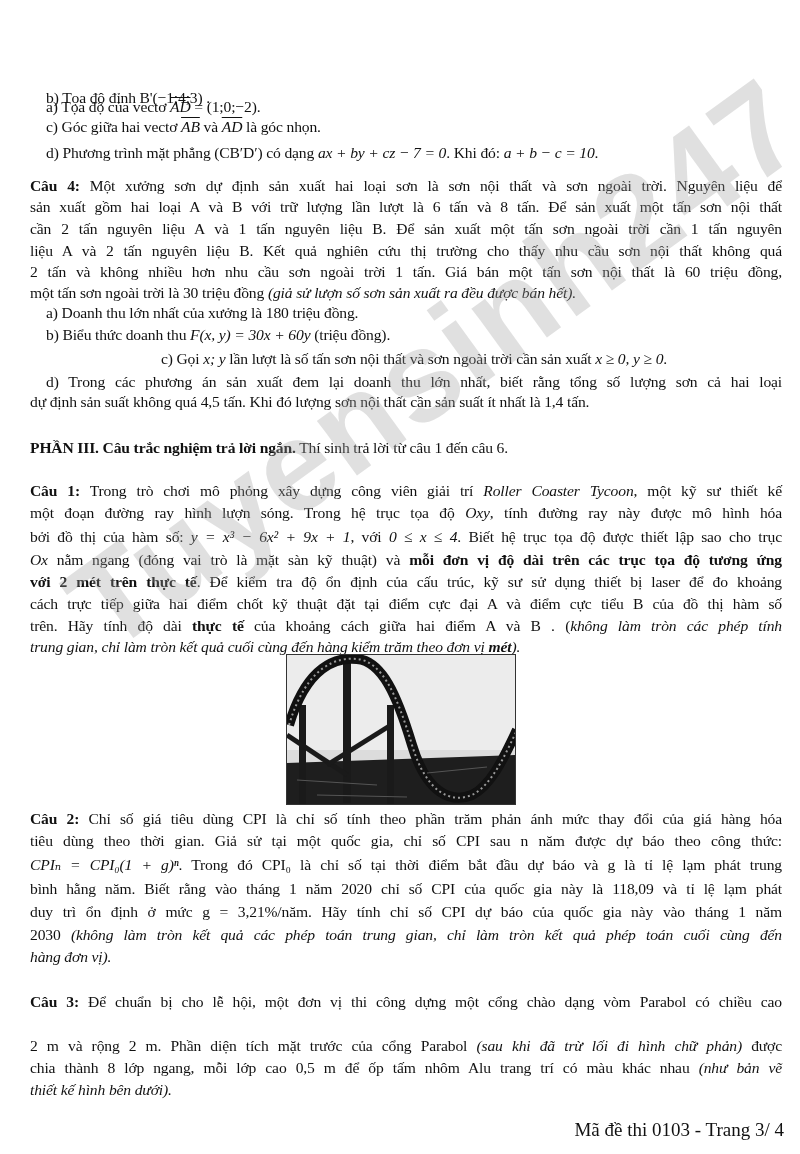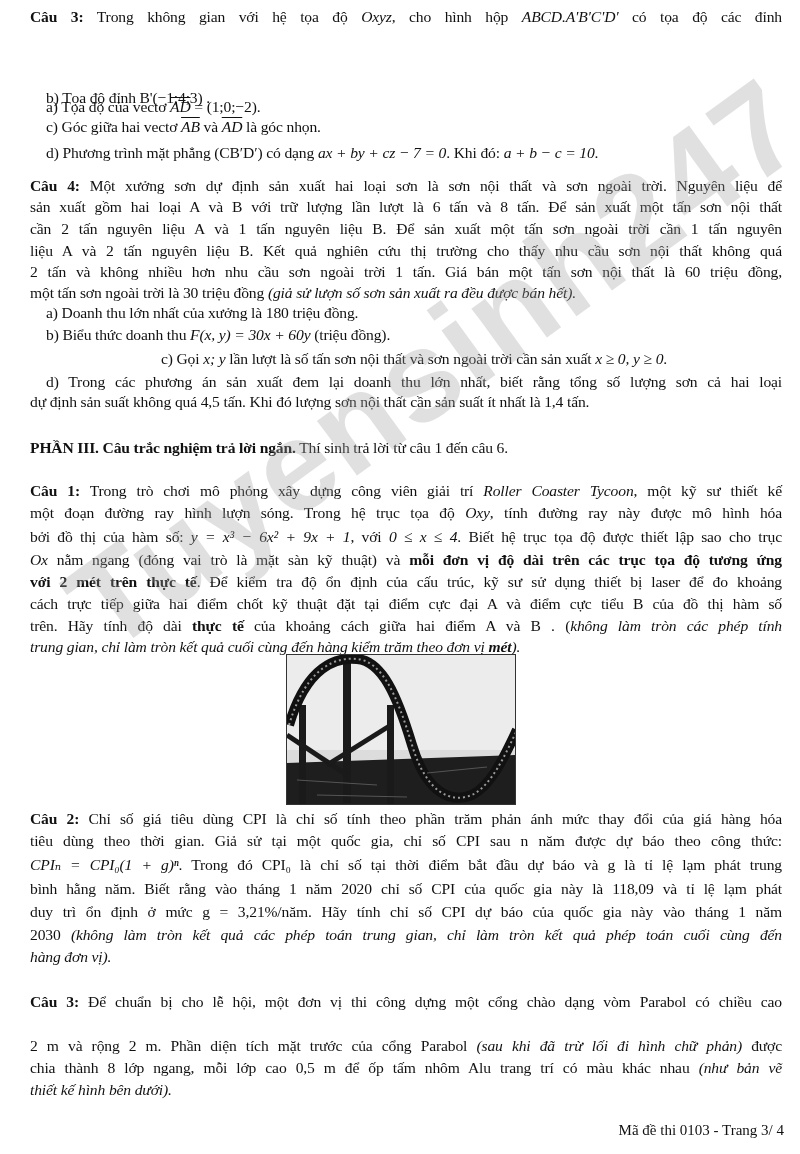--- a/index.html
+++ b/index.html
@@ -50,21 +50,21 @@
       overflow: hidden;
       border: 1px solid #333;
       box-sizing: border-box;
     }
     .figure svg { display: block; }
 
     .footer {
       position: absolute;
       right: 16px;
       top: 1120px;
-      font-size: 15px;
+      font-size: 19px;
       line-height: 20px;
       white-space: nowrap;
     }
 
     .watermark {
       position: absolute;
       left: 40px;
       top: 560px;
       font-family: "Liberation Sans", "DejaVu Sans", sans-serif;
       font-weight: bold;
@@ -75,21 +75,20 @@
       white-space: nowrap;
       pointer-events: none;
       letter-spacing: 2px;
     }
   </style>
 </head>
 <body>
 
 <div class="page">
 
-  <div class="line justify" style="top:7px;"><span class="b">Câu 3:</span><span> Trong không gian với hệ tọa độ </span><span class="math">Oxyz</span><span>, cho hình hộp </span><span class="math">ABCD.A'B'C'D'</span><span> có tọa độ các đỉnh</span></div>
   <div class="line ind" style="top:68px;margin-top:29px;"><span>a) Tọa độ của vectơ </span><span class="vec">AD</span><span> = (1;0;−2).</span></div>
   <div class="line ind" style="top:88px;"><span>b) Tọa độ đỉnh B'(−1;4;3) .</span></div>
   <div class="line ind" style="top:117px;"><span>c) Góc giữa  hai vectơ </span><span class="vec">AB</span><span> và </span><span class="vec">AD</span><span> là góc nhọn.</span></div>
   <div class="line ind" style="top:143px;"><span>d) Phương trình mặt phẳng (CB′D′) có dạng </span><span class="math">ax + by + cz − 7 = 0</span><span>. Khi đó: </span><span class="math">a + b − c = 10</span><span>.</span></div>
 
   <div class="line justify" style="top:176px;"><span class="b">Câu 4:</span><span> Một xưởng sơn dự định sản xuất hai loại sơn là sơn nội thất và sơn ngoài trời. Nguyên liệu để</span></div>
   <div class="line justify" style="top:197px;">sản xuất gồm hai loại A và B với trữ lượng lần lượt là 6 tấn và 8 tấn. Để sản xuất một tấn sơn nội thất</div>
   <div class="line justify" style="top:219px;">cần 2 tấn nguyên liệu A và 1 tấn nguyên liệu B. Để sản xuất một tấn sơn ngoài trời cần 1 tấn nguyên</div>
   <div class="line justify" style="top:241px;">liệu A và 2 tấn nguyên liệu B. Kết quả nghiên cứu thị trường cho thấy nhu cầu sơn nội thất không quá</div>
   <div class="line justify" style="top:262px;">2 tấn và không nhiều hơn nhu cầu sơn ngoài trời 1 tấn. Giá bán một tấn sơn nội thất là 60 triệu đồng,</div>

